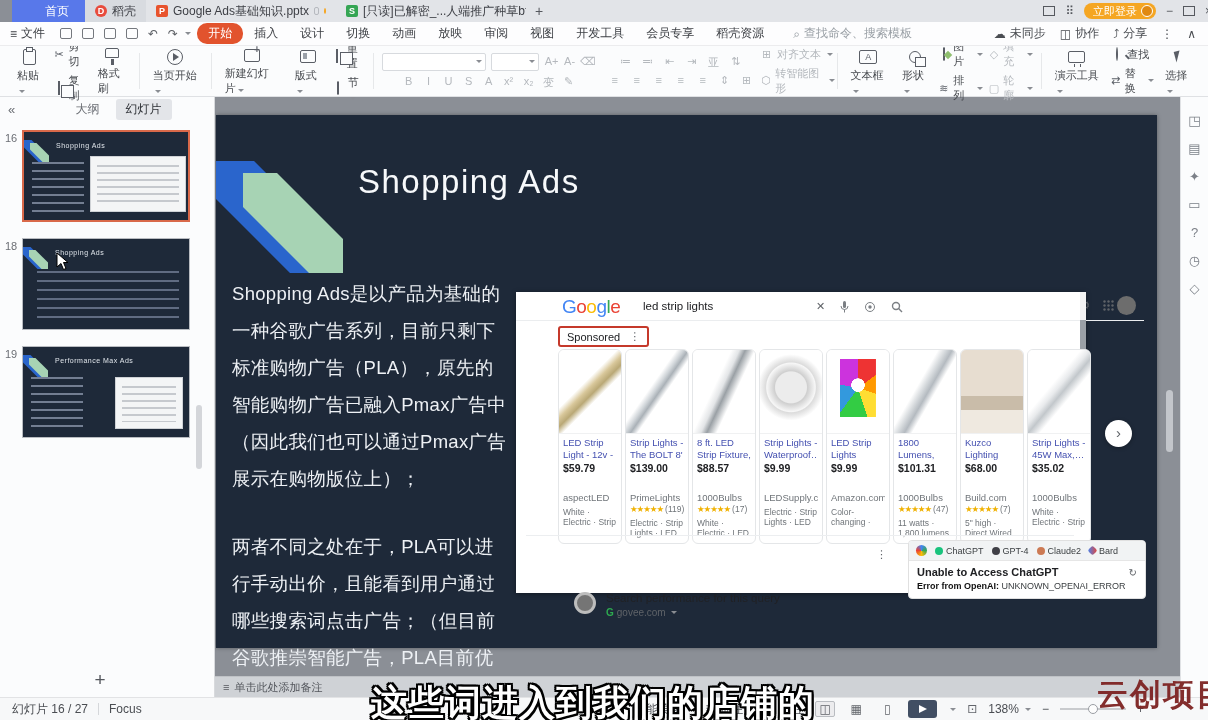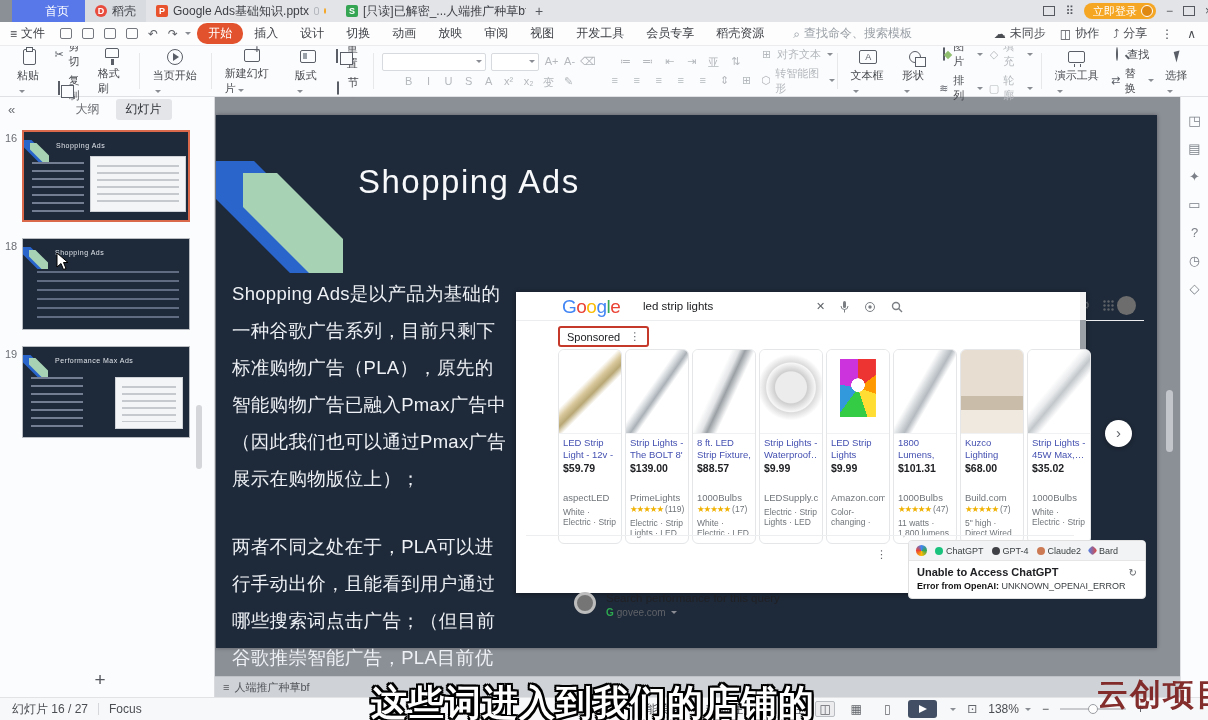--- a/index.html
+++ b/index.html
@@ -760,21 +760,21 @@
           <b>Error from OpenAI:</b>
           <span>UNKNOWN_OPENAI_ERROR</span>
         </div>
       </div>
     </div>
   </div>
 </div>
 
 <div id="notes-strip">
   <span>≡</span>
-  <span>人端推广种草bf</span>
+  <span>单击此处添加备注</span>
 </div>
 
 <div id="statusbar">
   <div id="sb-left">
     <span>幻灯片 16 / 27</span>
     <span id="sb-sep"></span>
     <span>Focus</span>
   </div>
   <div id="sb-right">
     <span class="sb-item">

